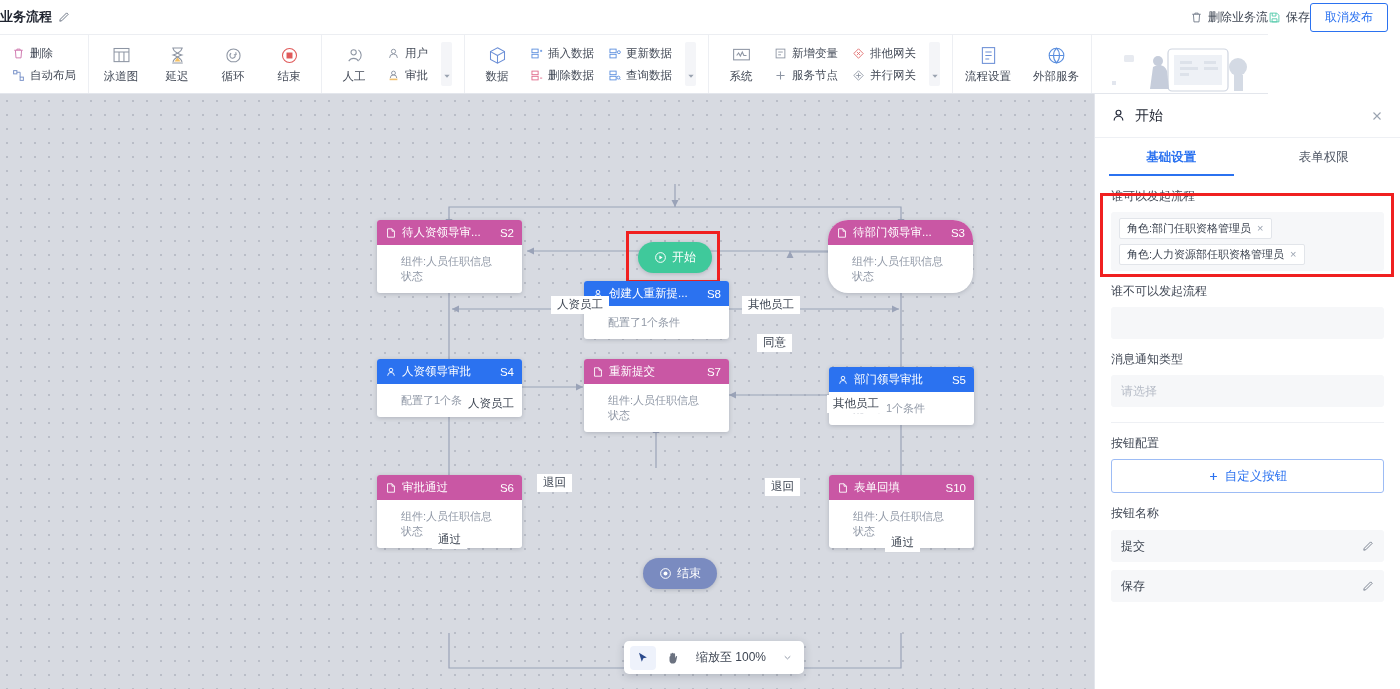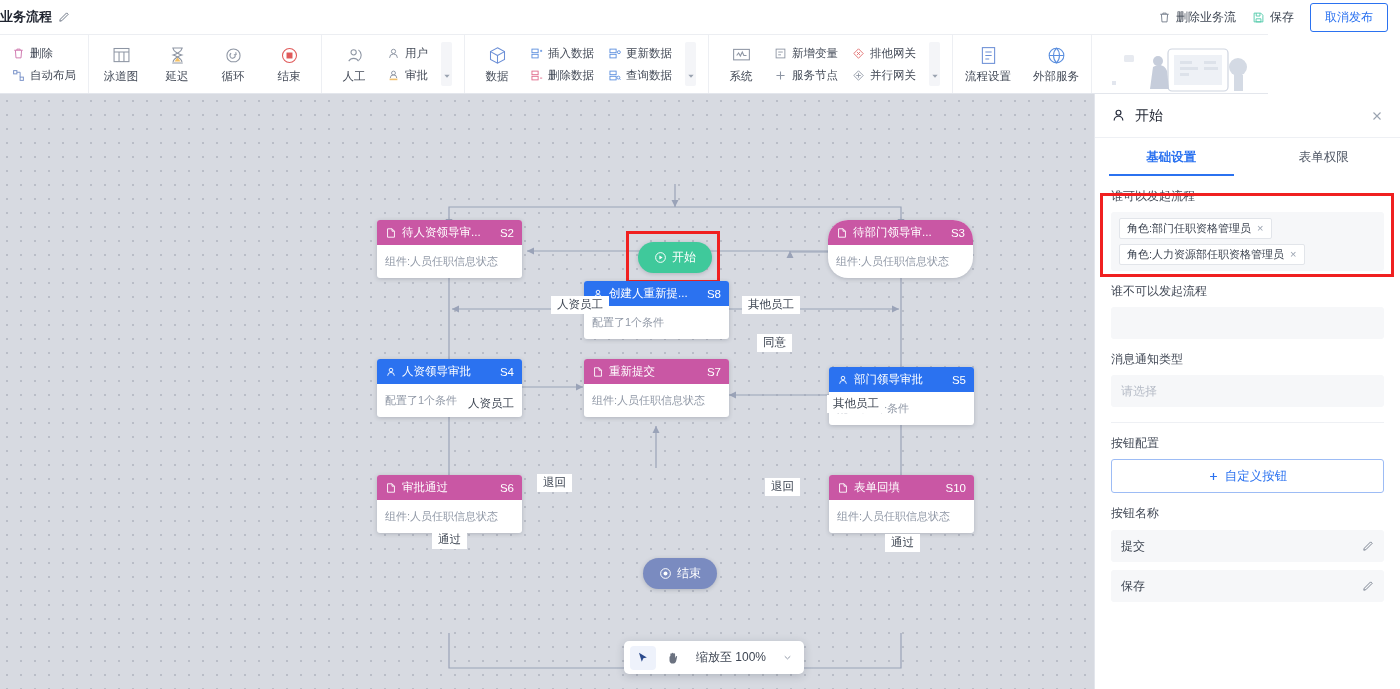--- a/index.html
+++ b/index.html
@@ -15,21 +15,21 @@
     position: absolute; top: 0; left: 0; width: 1400px; height: 34px;
     background: #fff; display: flex; align-items: center;
   }
   .header-title-wrap {
     position: absolute; left: 0; right: 0; display: flex;
     align-items: center; justify-content: flex-start; gap: 6px;
   }
   .header-title { font-size: 13px; font-weight: bold; color: #1f2430; }
   .pencil-ico { width: 12px; height: 12px; color: #606a7b; display: block; }
   .header-right {
-    position: absolute; right: 12px; display: flex; gap: 16px;
+    position: absolute; right: 12px; display: flex; 
   }
   .hbtn {
     display: flex; align-items: center; gap: 5px;
     font-size: 12px; color: #3d4552; cursor: pointer; background: none; border: none;
     font-family: inherit; padding: 0;
   }
   .hbtn svg { width: 13px; height: 13px; display: block; }
   .hbtn-primary {
     border: 1px solid #2b72f0; color: #2b72f0; border-radius: 3px;
     padding: 5px 14px; font-size: 12px; background: #fff; cursor: pointer;
@@ -83,21 +83,21 @@
   }
   .node-head {
     height: 25px; display: flex; align-items: center; padding: 0 8px; gap: 5px;
   }
   .node-head svg { width: 12px; height: 12px; flex: none; color: #fff; }
   .node-title {
     font-size: 11.5px; color: #fff; flex: 1; white-space: nowrap;
     overflow: hidden; text-overflow: ellipsis;
   }
   .node-code { font-size: 11.5px; color: #fff; flex: none; }
-  .node-body { padding: 9px 8px; font-size: 11px; color: #9098a6; }
+  .node-body { padding: 9px 24px; font-size: 11px; color: #9098a6; }
   .node-pink .node-head { background: #c957a4; }
   .node-blue .node-head { background: #2b72f0; }
 
   .node-round {
     display: flex; align-items: center; justify-content: center; gap: 5px;
     border-radius: 16px; padding: 0 16px; height: 31px;
     box-shadow: 0 1px 4px rgba(40,50,70,.22);
   }
   .node-round svg { width: 13px; height: 13px; color: #fff; }
   .node-round span { font-size: 12px; color: #fff; }

